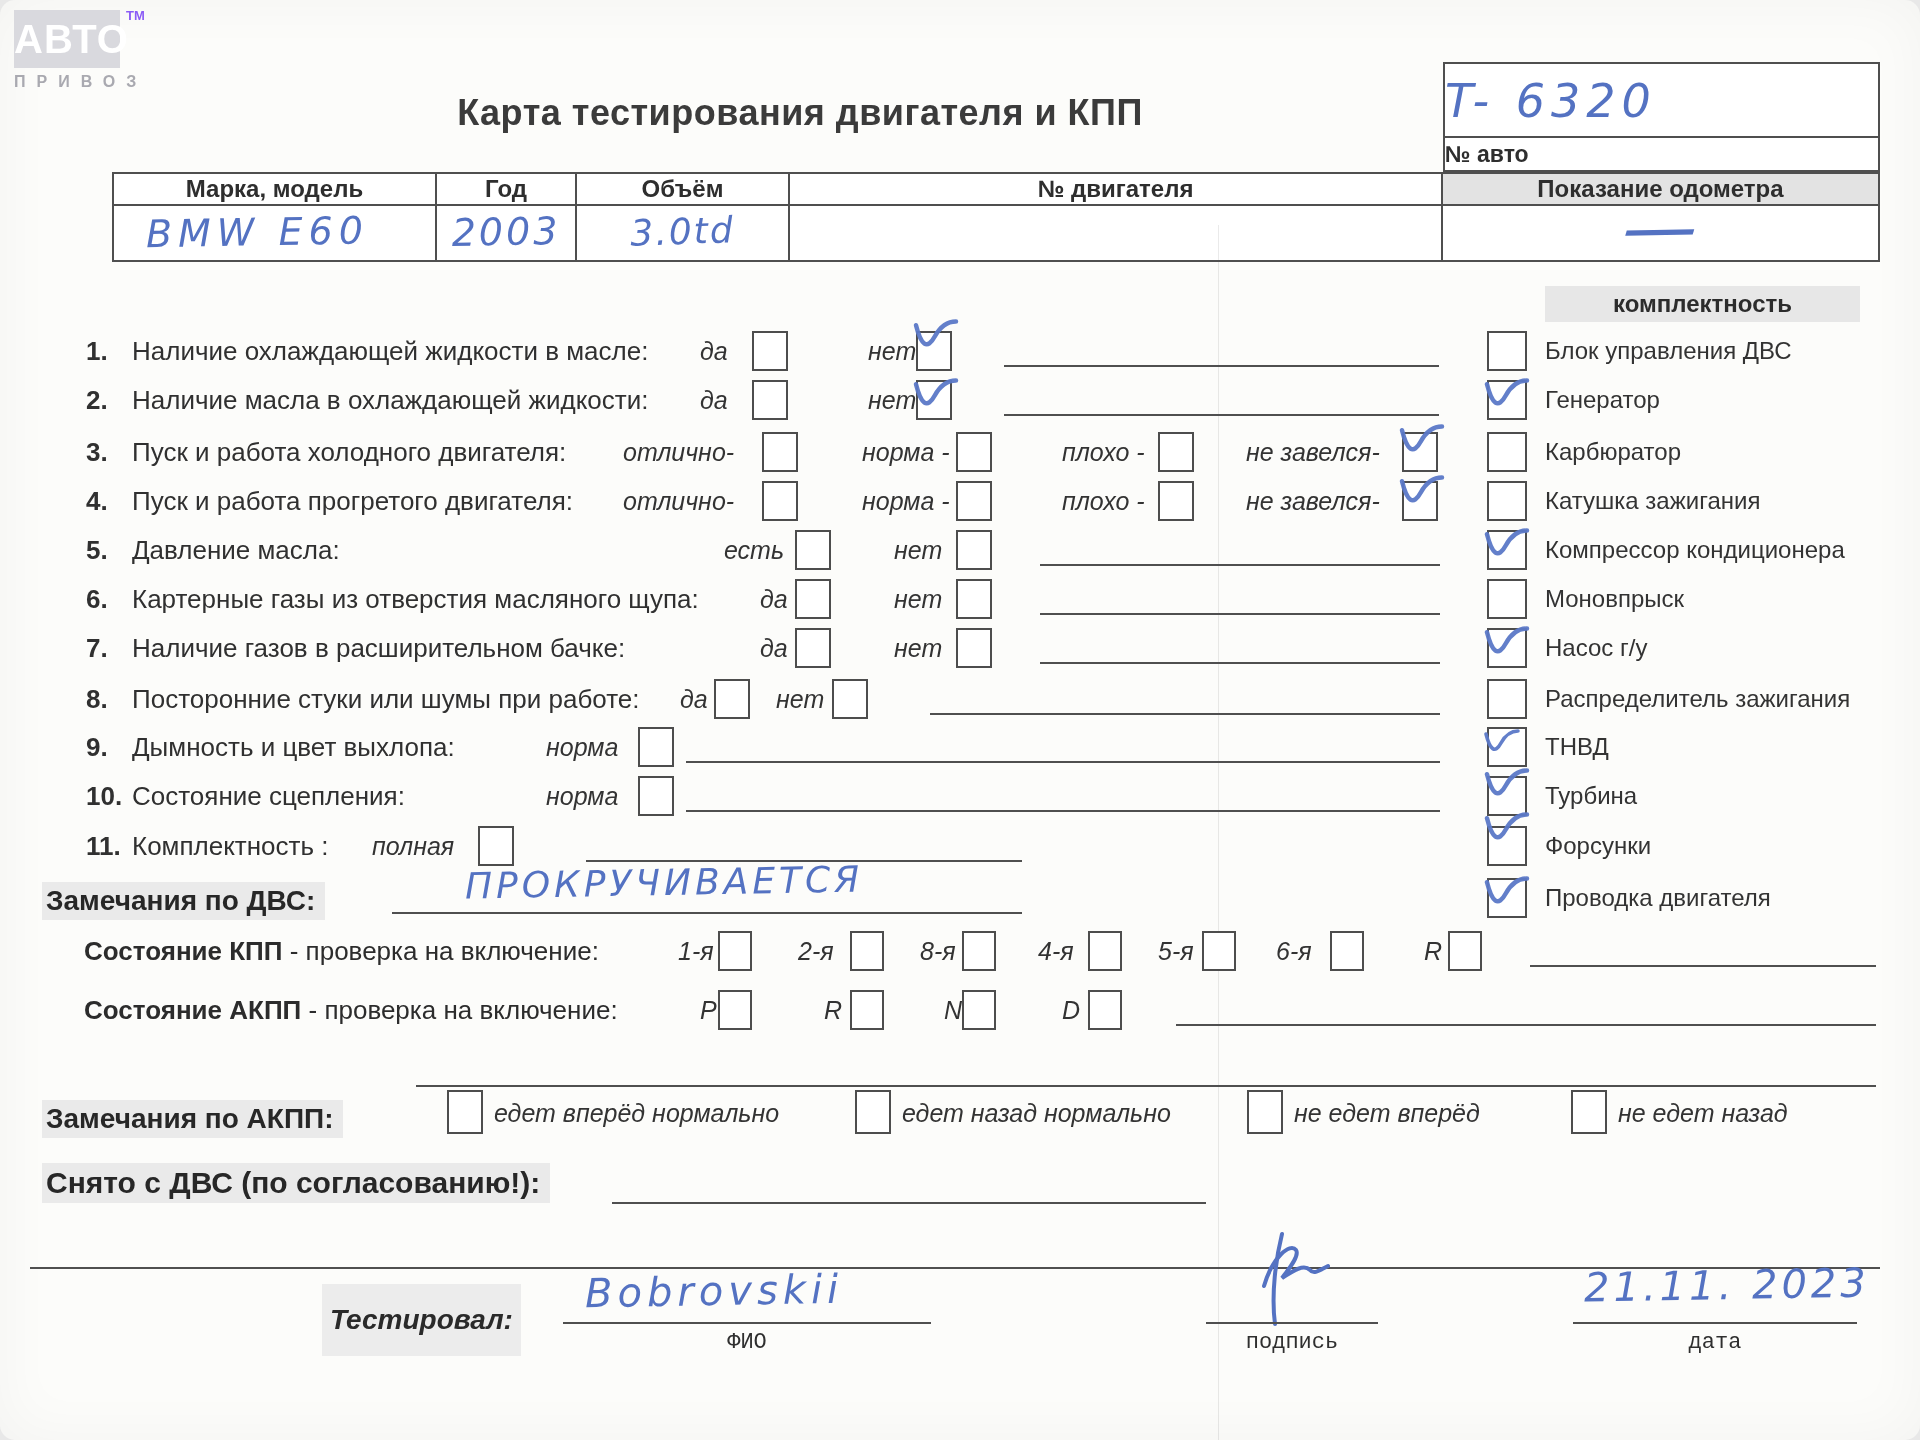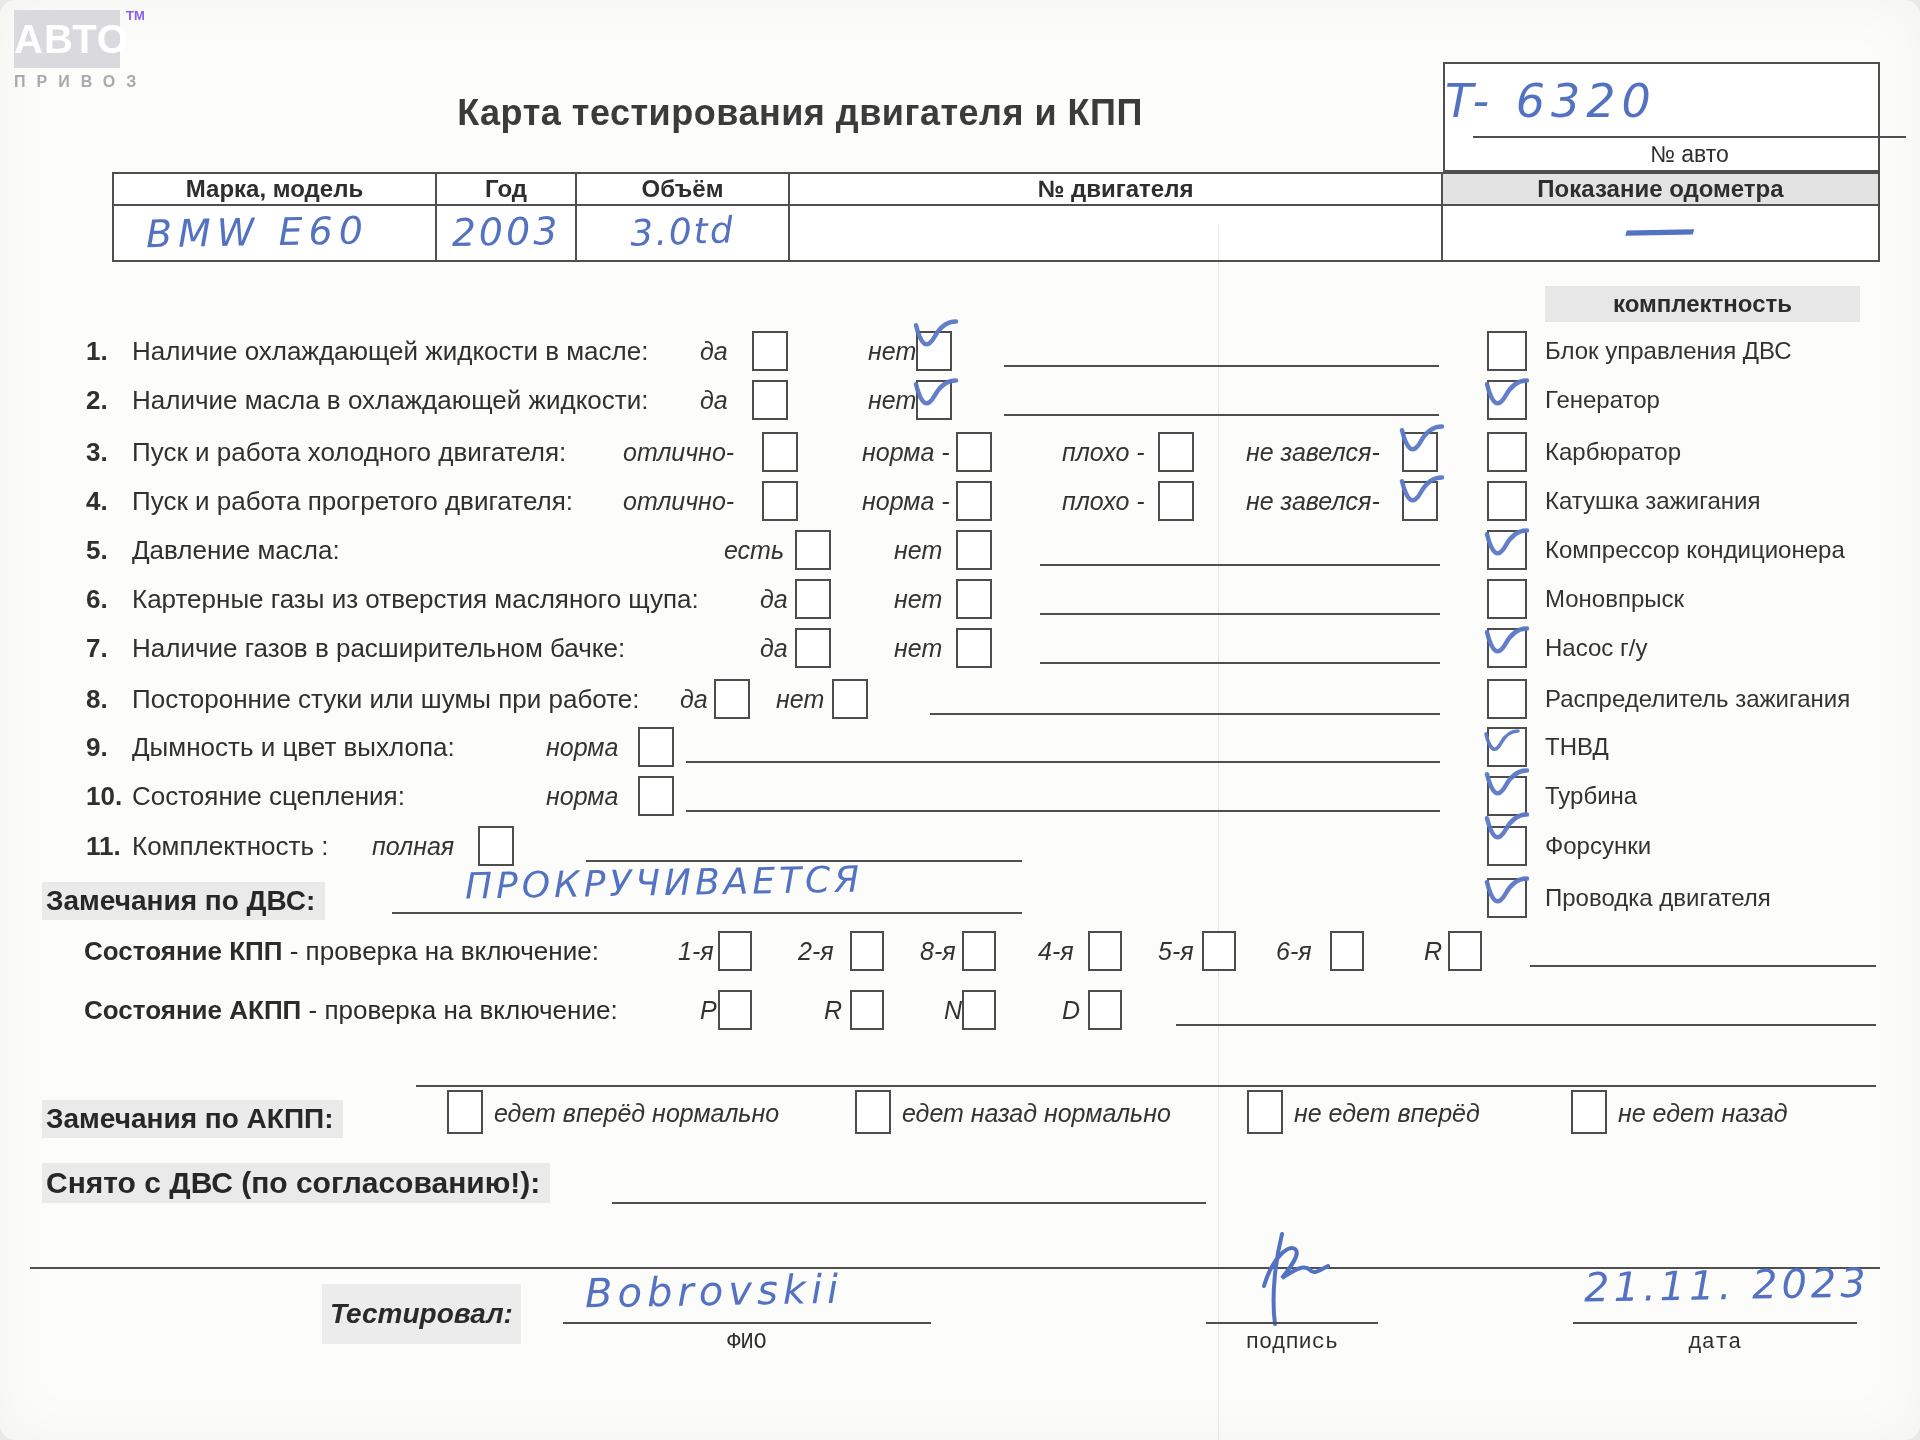--- a/index.html
+++ b/index.html
@@ -12,21 +12,21 @@
             font-size:40px;text-align:center;line-height:58px;letter-spacing:1px;}
   .logo-tm{position:absolute;left:112px;top:-2px;font-size:13px;color:#8b5cf6;font-weight:bold;}
   .logo-sub{margin-top:5px;color:#a9a9b0;font-size:16px;letter-spacing:11px;font-weight:bold;}
   
   .title{position:absolute;left:350px;top:92px;width:900px;text-align:center;
          font-size:36px;font-weight:bold;color:#3b3b3b;letter-spacing:.5px;}
   
   .auto-box{position:absolute;left:1443px;top:62px;width:437px;height:110px;border:2px solid #4f4f4f;box-sizing:border-box;background:#fff;}
   .auto-box .val{position:absolute;left:0;top:2px;width:100%;height:70px;text-align:left;font-size:46px;line-height:70px;letter-spacing:6px;}
   .auto-box .lab{position:absolute;left:0;bottom:0;width:100%;height:34px;border-top:2px solid #4f4f4f;box-sizing:border-box;
-                 text-align:center;font-weight:normal;font-size:23px;line-height:32px;color:#2e2e2e;margin-left:28px;}
+                 font-weight:bold;font-size:23px;line-height:32px;color:#2e2e2e;}
   
   .vtable{position:absolute;left:112px;top:172px;width:1768px;height:90px;border:2px solid #4f4f4f;box-sizing:border-box;background:#fff;
           display:grid;grid-template-columns:323px 140px 213px 653px 435px;grid-template-rows:32px 54px;}
   .vtable .c{border-right:2px solid #4f4f4f;border-bottom:2px solid #4f4f4f;box-sizing:border-box;
              text-align:center;font-weight:bold;font-size:24px;line-height:30px;color:#2e2e2e;overflow:hidden;}
   .vtable .c.last{border-right:none;background:#e3e3e3;}
   .vtable .v{border-right:2px solid #4f4f4f;border-bottom:none;box-sizing:border-box;text-align:center;overflow:visible;}
   .vtable .v.last{border-right:none;}
   
   .hw{font-family:"DejaVu Sans",sans-serif;font-style:italic;color:#5472c2;}
@@ -51,21 +51,21 @@
   
   .equip-header{position:absolute;left:1545px;top:286px;width:315px;background:#e7e7e7;text-align:center;
                 font-weight:bold;font-size:24px;padding:4px 0;color:#2c2c2c;}
   .eq-row{position:absolute;height:40px;}
   .eq-row .cb{left:1487px;width:40px;height:40px;}
   .eq-row .eq-label{position:absolute;left:1545px;font-size:24px;line-height:40px;color:#333;white-space:nowrap;}
   
   .hw-name{position:absolute;left:585px;top:1268px;font-size:40px;letter-spacing:5px;transform:rotate(-1deg);}
   .hw-date{position:absolute;left:1584px;top:1262px;font-size:40px;letter-spacing:4px;transform:rotate(-1deg);}
   .under-label{position:absolute;text-align:center;font-size:22px;color:#2f2f2f;font-family:Liberation Mono, monospace;}
-  .tested{position:absolute;left:322px;top:1284px;font-weight:bold;font-style:italic;font-size:28px;background:#ececec;padding:14px 8px;color:#2a2a2a;}
+  .tested{position:absolute;left:322px;top:1284px;font-weight:bold;font-style:italic;font-size:28px;background:#ececec;padding:20px 8px;color:#2a2a2a;}
   .fold{position:absolute;left:1218px;top:225px;width:1px;height:1215px;background:rgba(80,80,80,.12);}
   .sig{position:absolute;left:1238px;top:1228px;}
 </style>
 </head>
 <body>
 
 <div class="page">
 
   <div class="logo">
     <div class="logo-box">АВТО</div>

